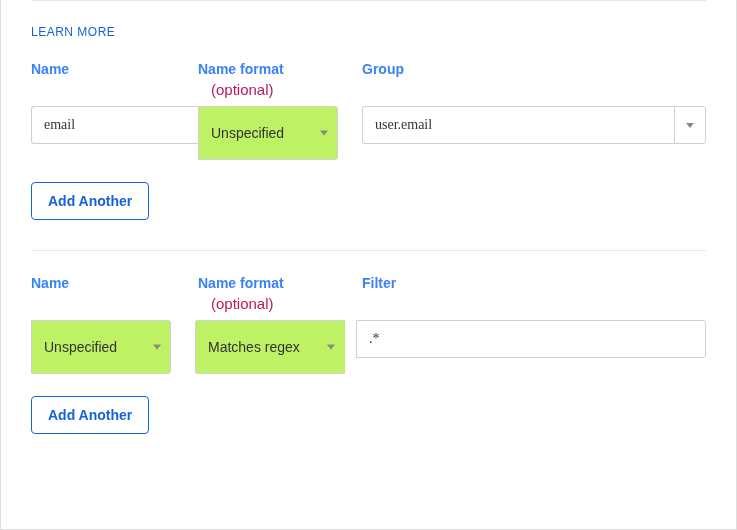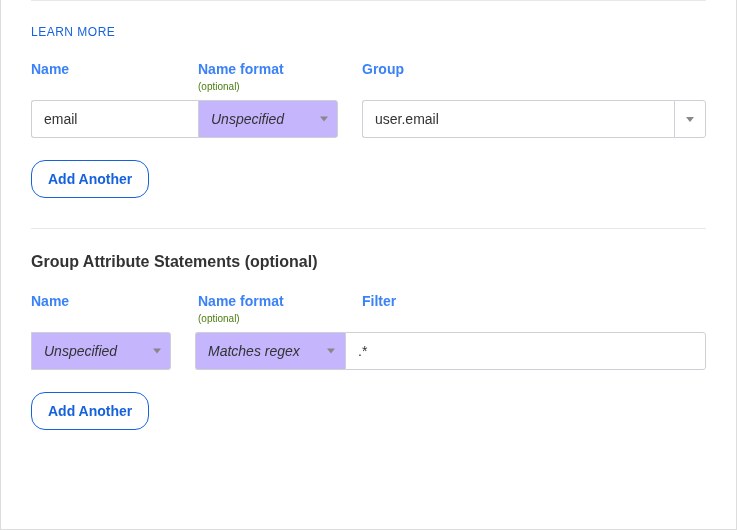--- a/index.html
+++ b/index.html
@@ -55,58 +55,59 @@
     .col-value { flex: 1; }
     .col-filter-sel { width: 150px; }
     .col-filter-val { flex: 1; }
     .label {
       font-weight: 600;
       font-size: 14px;
       color: #3b82f6;
       display: block;
     }
     .sublabel {
-      font-size: 10px;
-      color: #4d7c0f;
+      font-size: 15px;
+      color: #be185d;
       margin-top: 4px;
       display: block;
+      margin-left: 13px;
     }
     .row {
       display: flex;
       gap: 0;
       margin-top: 6px;
     }
     .text-input {
       height: 38px;
       border: 1px solid #cfcfd6;
       border-radius: 3px;
       padding: 0 12px;
       font-size: 14px;
       color: #333;
       background: #fff;
       outline: none;
+      font-family: Liberation Serif, serif;
     }
     .group-left { border-top-right-radius: 0; border-bottom-right-radius: 0; border-right: 0; }
     .select-wrap {
       position: relative;
     }
     .select {
-      height: 38px;
+      height: 54px;
       border: 1px solid #cfcfd6;
       border-radius: 3px;
       padding: 0 30px 0 12px;
       font-size: 14px;
       color: #333;
-      background: #c4b5fd;
+      background: #bef264;
       cursor: pointer;
       appearance: none;
       -webkit-appearance: none;
       width: 100%;
       outline: none;
-      font-style: italic;
     }
     .select.group-right { border-top-left-radius: 0; border-bottom-left-radius: 0; }
     .chev {
       position: absolute;
       right: 10px;
       top: 50%;
       transform: translateY(-50%);
       pointer-events: none;
       width: 0; height: 0;
       border-left: 4px solid transparent;
@@ -138,21 +139,21 @@
     }
     .btn-outline {
       margin-top: 22px;
       height: 38px;
       padding: 0 16px;
       background: #fff;
       border: 1px solid #1662dd;
       color: #1662dd;
       font-weight: 600;
       font-size: 14px;
-      border-radius: 14px;
+      border-radius: 4px;
       cursor: pointer;
     }
     hr.top-sep {
       border: none;
       border-top: 1px solid #e8e8e8;
       margin: 0;
     }
   </style>
 </head>
 <body>
@@ -191,23 +192,20 @@
         <div class="value-dd">
           <span class="chev" style="position:static;transform:none"></span>
         </div>
       </div>
     </div>
 
     <button class="btn-outline">Add Another</button>
   </div>
 
   <div class="section">
-    <div class="section-header">
-      <div class="section-title">Group Attribute Statements (optional)</div>
-    </div>
 
     <div class="cols">
       <div class="col-name">
         <span class="label">Name</span>
       </div>
       <div class="col-format">
         <span class="label">Name format</span>
         <span class="sublabel">(optional)</span>
       </div>
       <div class="col-value">
@@ -215,21 +213,21 @@
       </div>
     </div>
 
     <div class="row">
       <div class="select-wrap col-format">
         <select class="select group-right">
           <option>Unspecified</option>
         </select>
         <span class="chev"></span>
       </div>
-      <div class="value-wrap col-value" style="gap:0">
+      <div class="value-wrap col-value" style="gap:11px">
         <div class="select-wrap col-filter-sel">
           <select class="select" style="border-top-right-radius:0;border-bottom-right-radius:0;border-right:0">
             <option>Matches regex</option>
           </select>
           <span class="chev"></span>
         </div>
         <input class="text-input col-filter-val" style="border-top-left-radius: 0px; border-bottom-left-radius: 0px;" value=".*">
       </div>
     </div>
 

